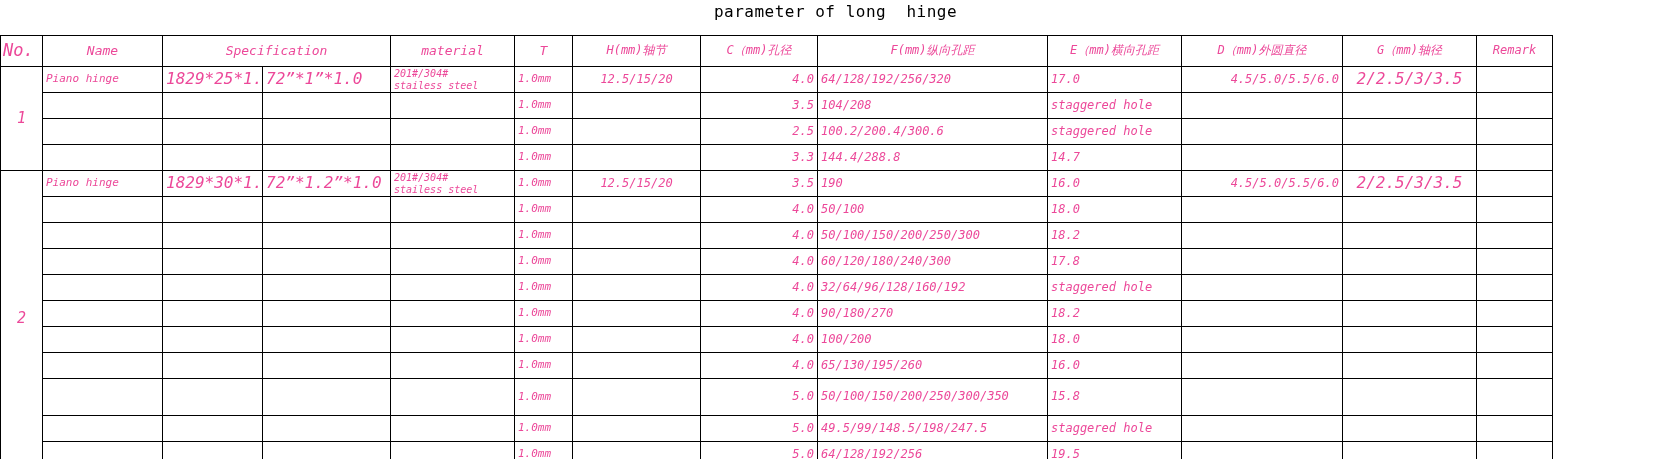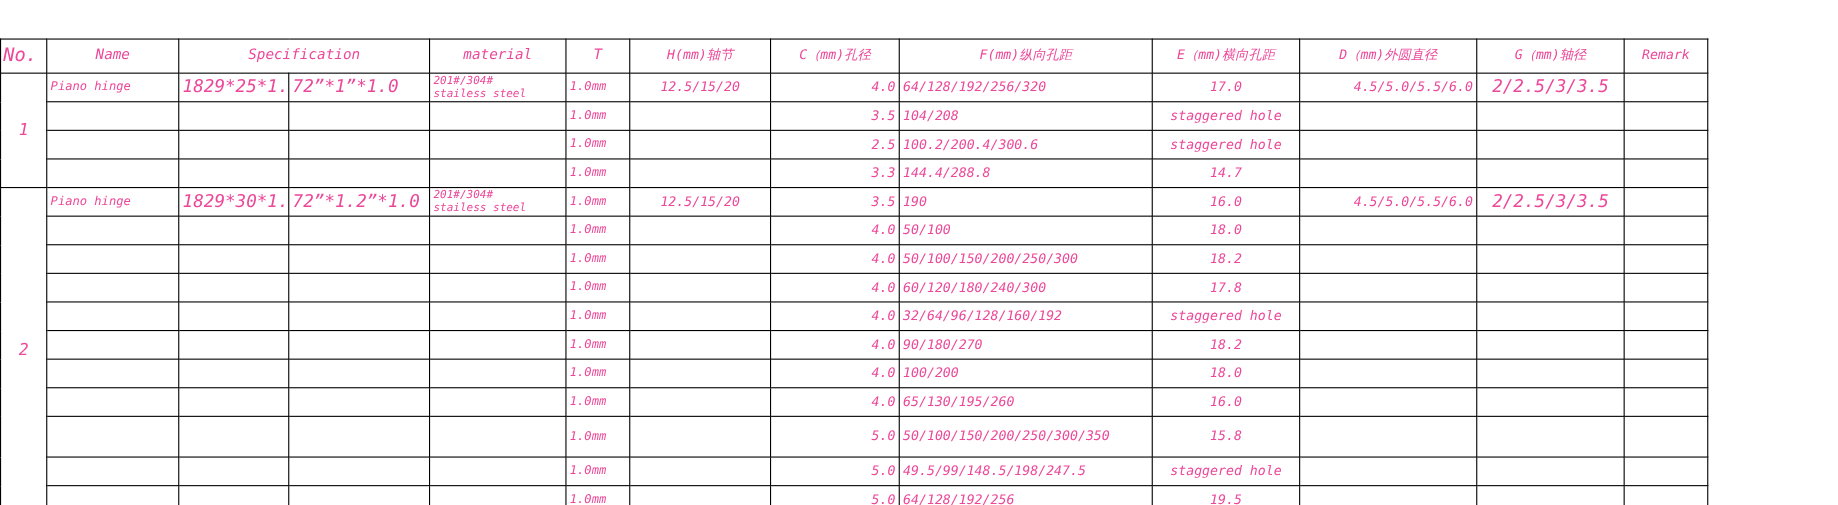--- a/index.html
+++ b/index.html
@@ -73,21 +73,21 @@
     text-align: center;
     font-size: 15px;
   }
   td.c-name { font-size: 11px; padding-left: 5px; }
   td.c-spec { font-size: 16px; padding-left: 3px; }
   td.c-mat  { font-size: 10px; line-height: 1.05; padding-left: 3px; white-space: normal; }
   td.c-t    { font-size: 11px; padding-left: 4px; }
   td.c-h    { font-size: 12px; text-align: center; }
   td.c-c    { font-size: 12px; text-align: right; }
   td.c-f    { font-size: 12px; padding-left: 4px; }
-  td.c-e    { font-size: 12px; text-align: center; }
+  td.c-e    { font-size: 12px; text-align: left; }
   td.c-d    { font-size: 12px; text-align: right; }
   td.c-g    { font-size: 16px; text-align: center; }
   td.c-r    { font-size: 12px; }
   td.tall   { height: 36px; }
   .stagger { font-size: 12px; text-align: center; }
   .mat-line2 { display: block; }
   col.w-no   { width: 42px; }
   col.w-name { width: 120px; }
   col.w-spec1{ width: 100px; }
   col.w-spec2{ width: 128px; }
@@ -99,20 +99,21 @@
   col.w-e    { width: 134px; }
   col.w-d    { width: 161px; }
   col.w-g    { width: 134px; }
   col.w-r    { width: 76px; }
 </style>
 </head>
 <body>
 
 <div id="page">
 
+  <div class="title">parameter of long  hinge</div>
 
   <table class="sheet">
     <colgroup>
       <col class="w-no">
         <col class="w-name">
         <col class="w-spec1">
         <col class="w-spec2">
         <col class="w-mat">
       <col class="w-t">
         <col class="w-h">

